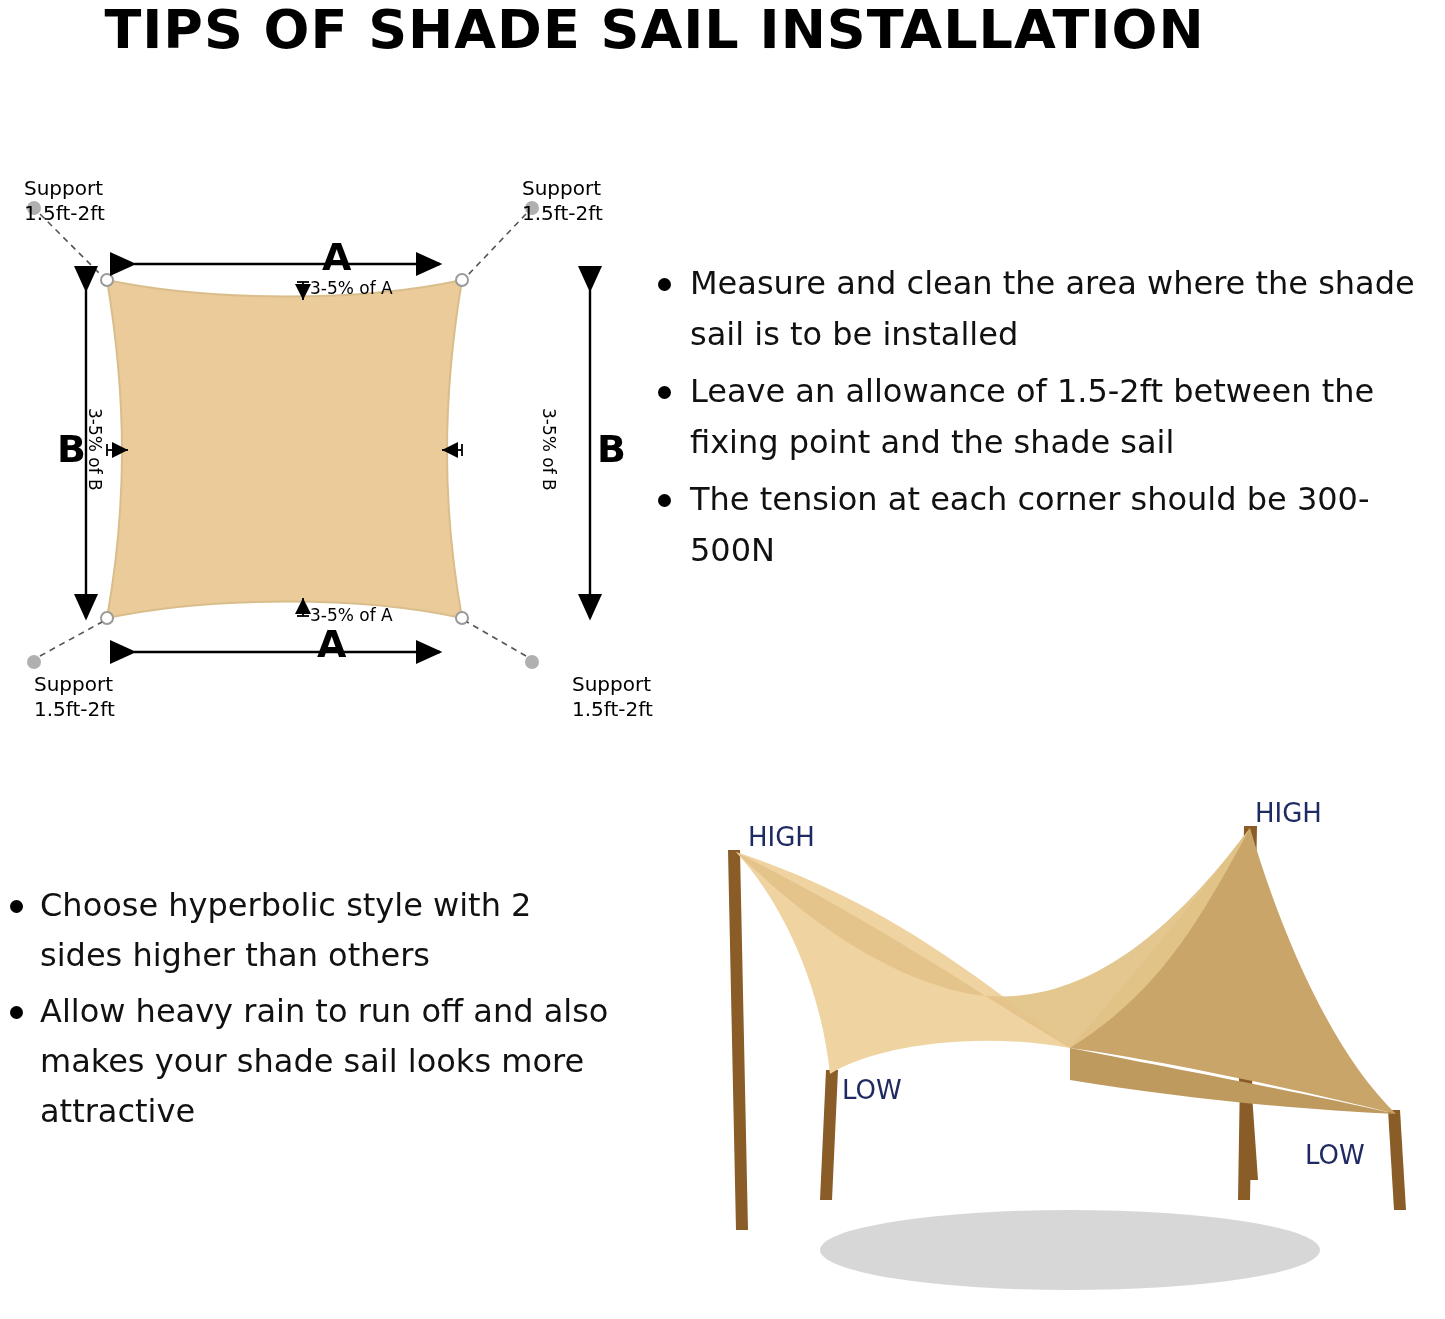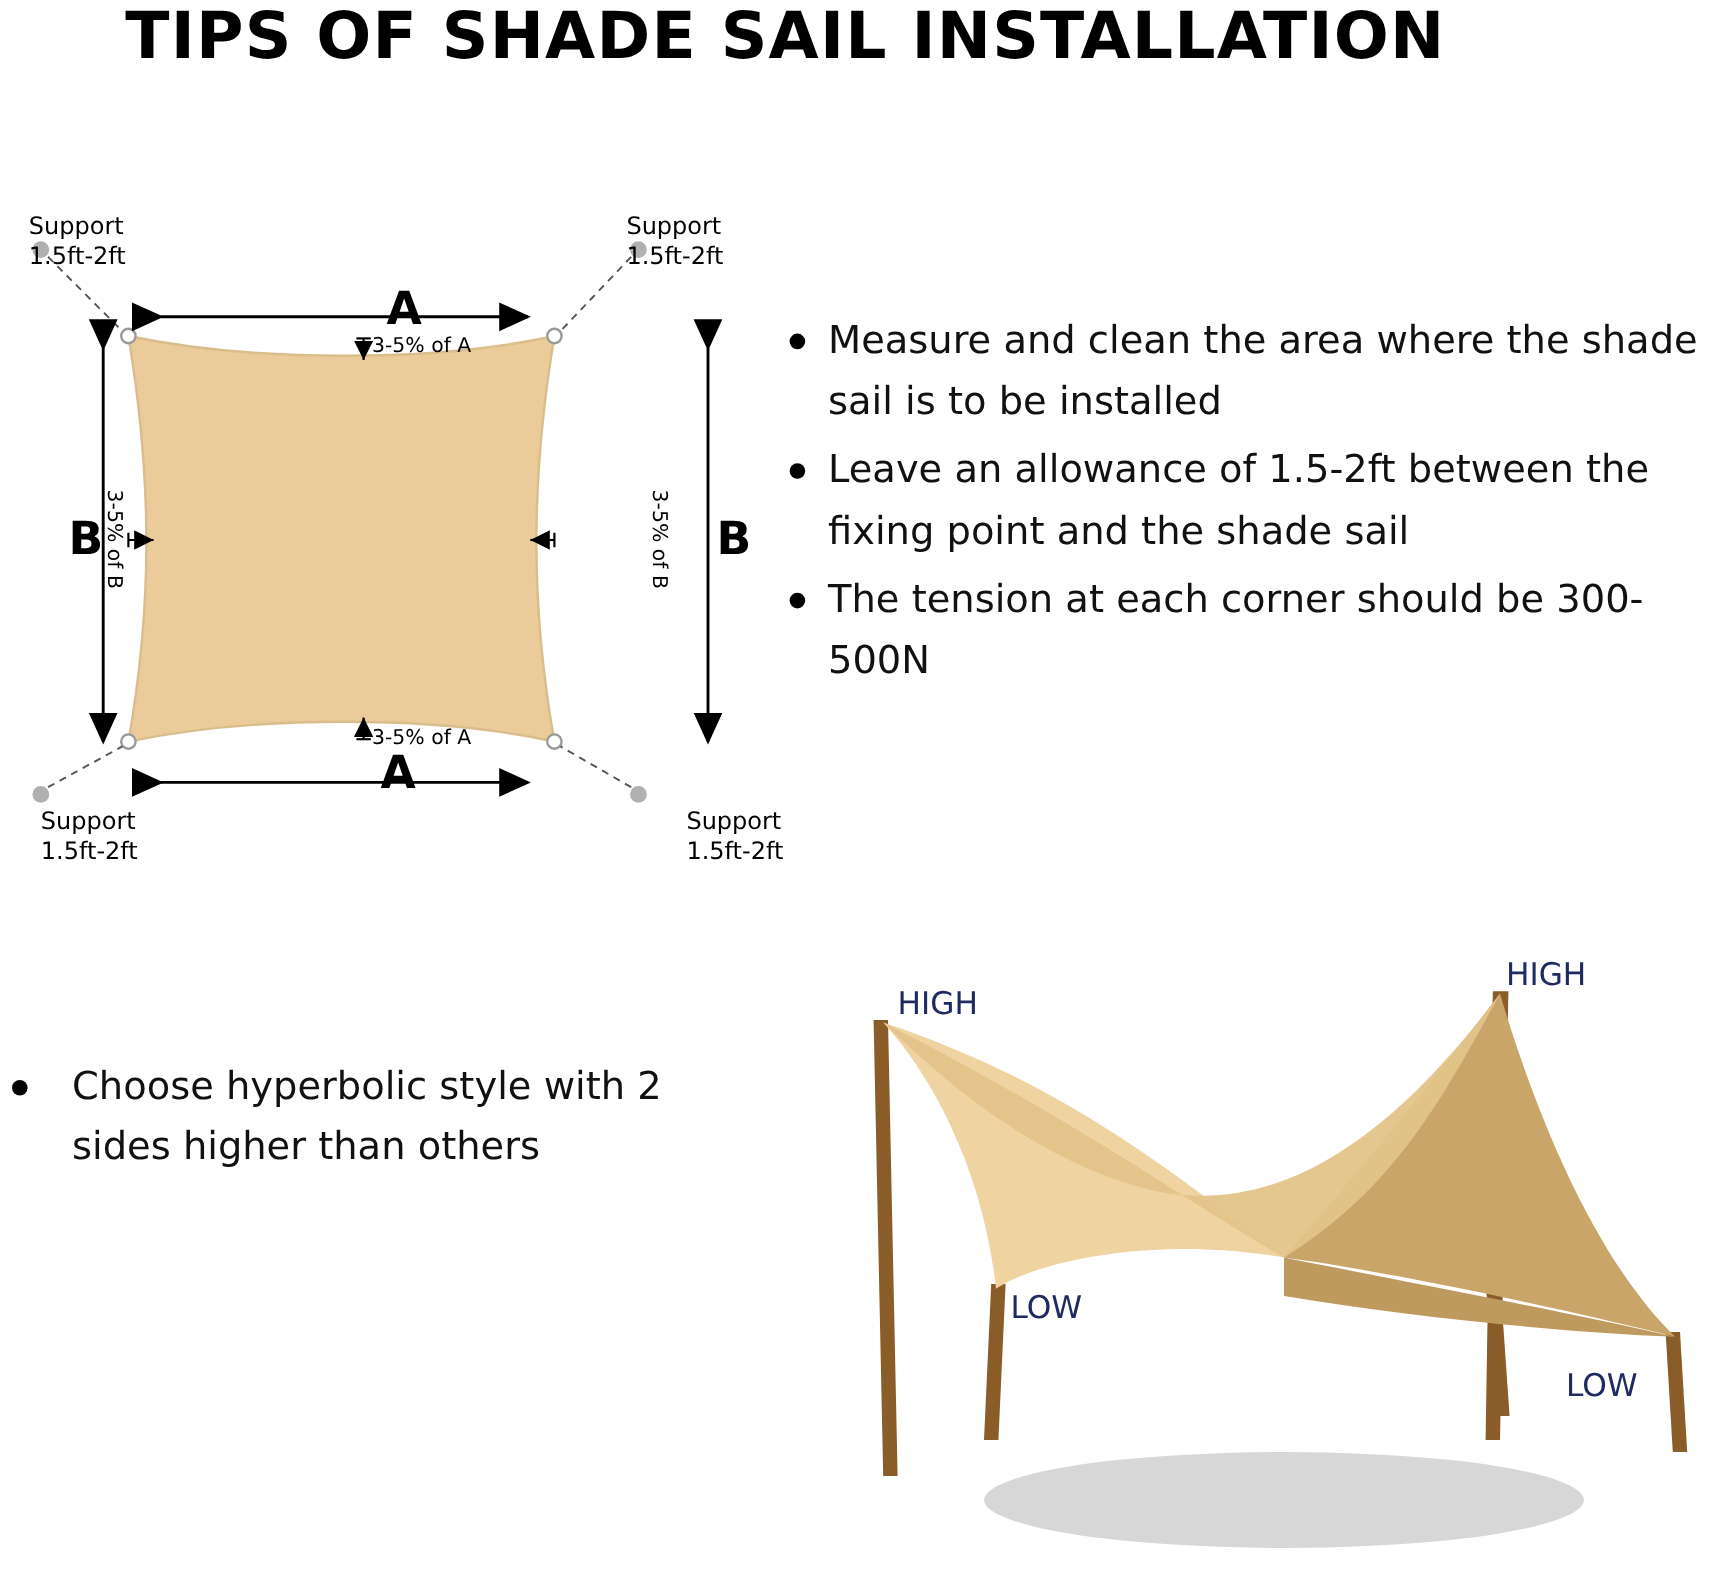--- a/index.html
+++ b/index.html
@@ -76,21 +76,21 @@
     left: 10px;
     top: 20px;
     width: 13px;
     height: 13px;
     background: #000;
     border-radius: 50%;
   }
   .bullets-left ul.bl li {
     font-size: 32px;
     line-height: 50px;
-    padding-left: 60px;
+    padding-left: 40px;
   }
 
   
   .diagram-bottom {
     position: absolute;
     left: 640px;
     top: 780px;
     width: 805px;
     height: 539px;
     text-align: center;
@@ -193,20 +193,21 @@
     <ul class="bl">
       <li>Measure and clean the area where the shade sail is to be installed</li>
       <li>Leave an allowance of 1.5-2ft between the fixing point and the shade sail</li>
       <li>The tension at each corner should be 300-500N</li>
     </ul>
   </div>
 
   <div class="bullets-left">
     <ul class="bl">
       <li>Choose hyperbolic style with 2 sides higher than others</li>
+      <li>Allow heavy rain to run off and also makes your shade sail looks more attractive</li>
     </ul>
   </div>
 
   <div class="diagram-bottom">
     <svg width="805" height="539" viewBox="0 0 805 539" xmlns="http://www.w3.org/2000/svg">
 
       <ellipse cx="430" cy="470" rx="250" ry="40" fill="#c9c9c9" opacity="0.75"></ellipse>
 
       <polygon points="88,70 100,70 108,450 96,450" fill="#8A5C28"></polygon>
       <polygon points="604,46 617,46 610,420 598,420" fill="#8A5C28"></polygon>

